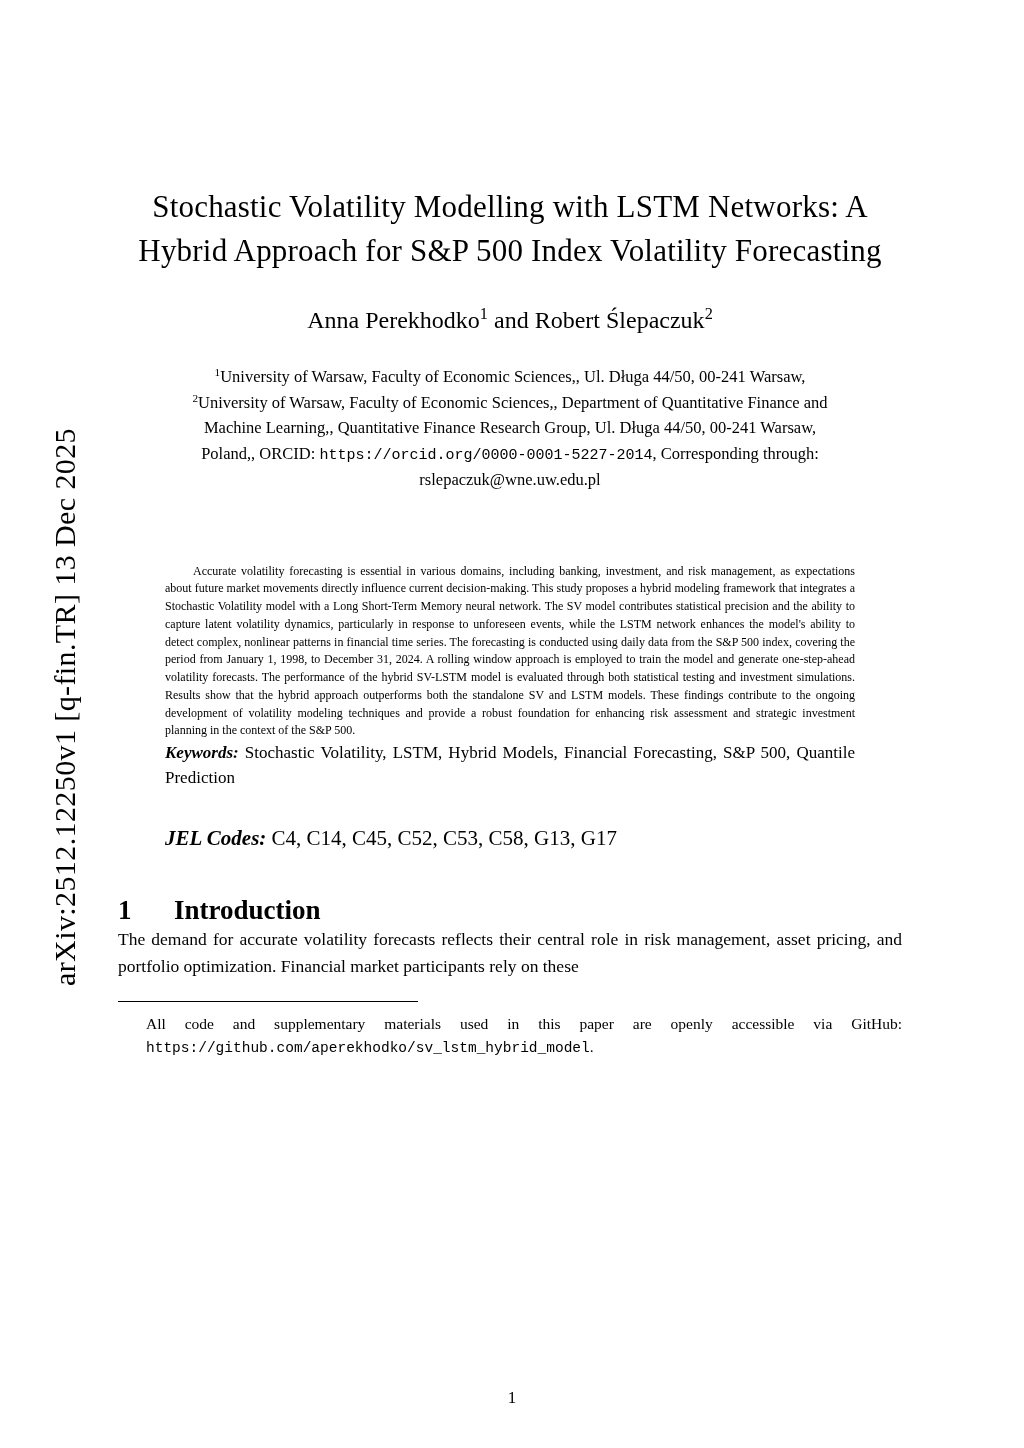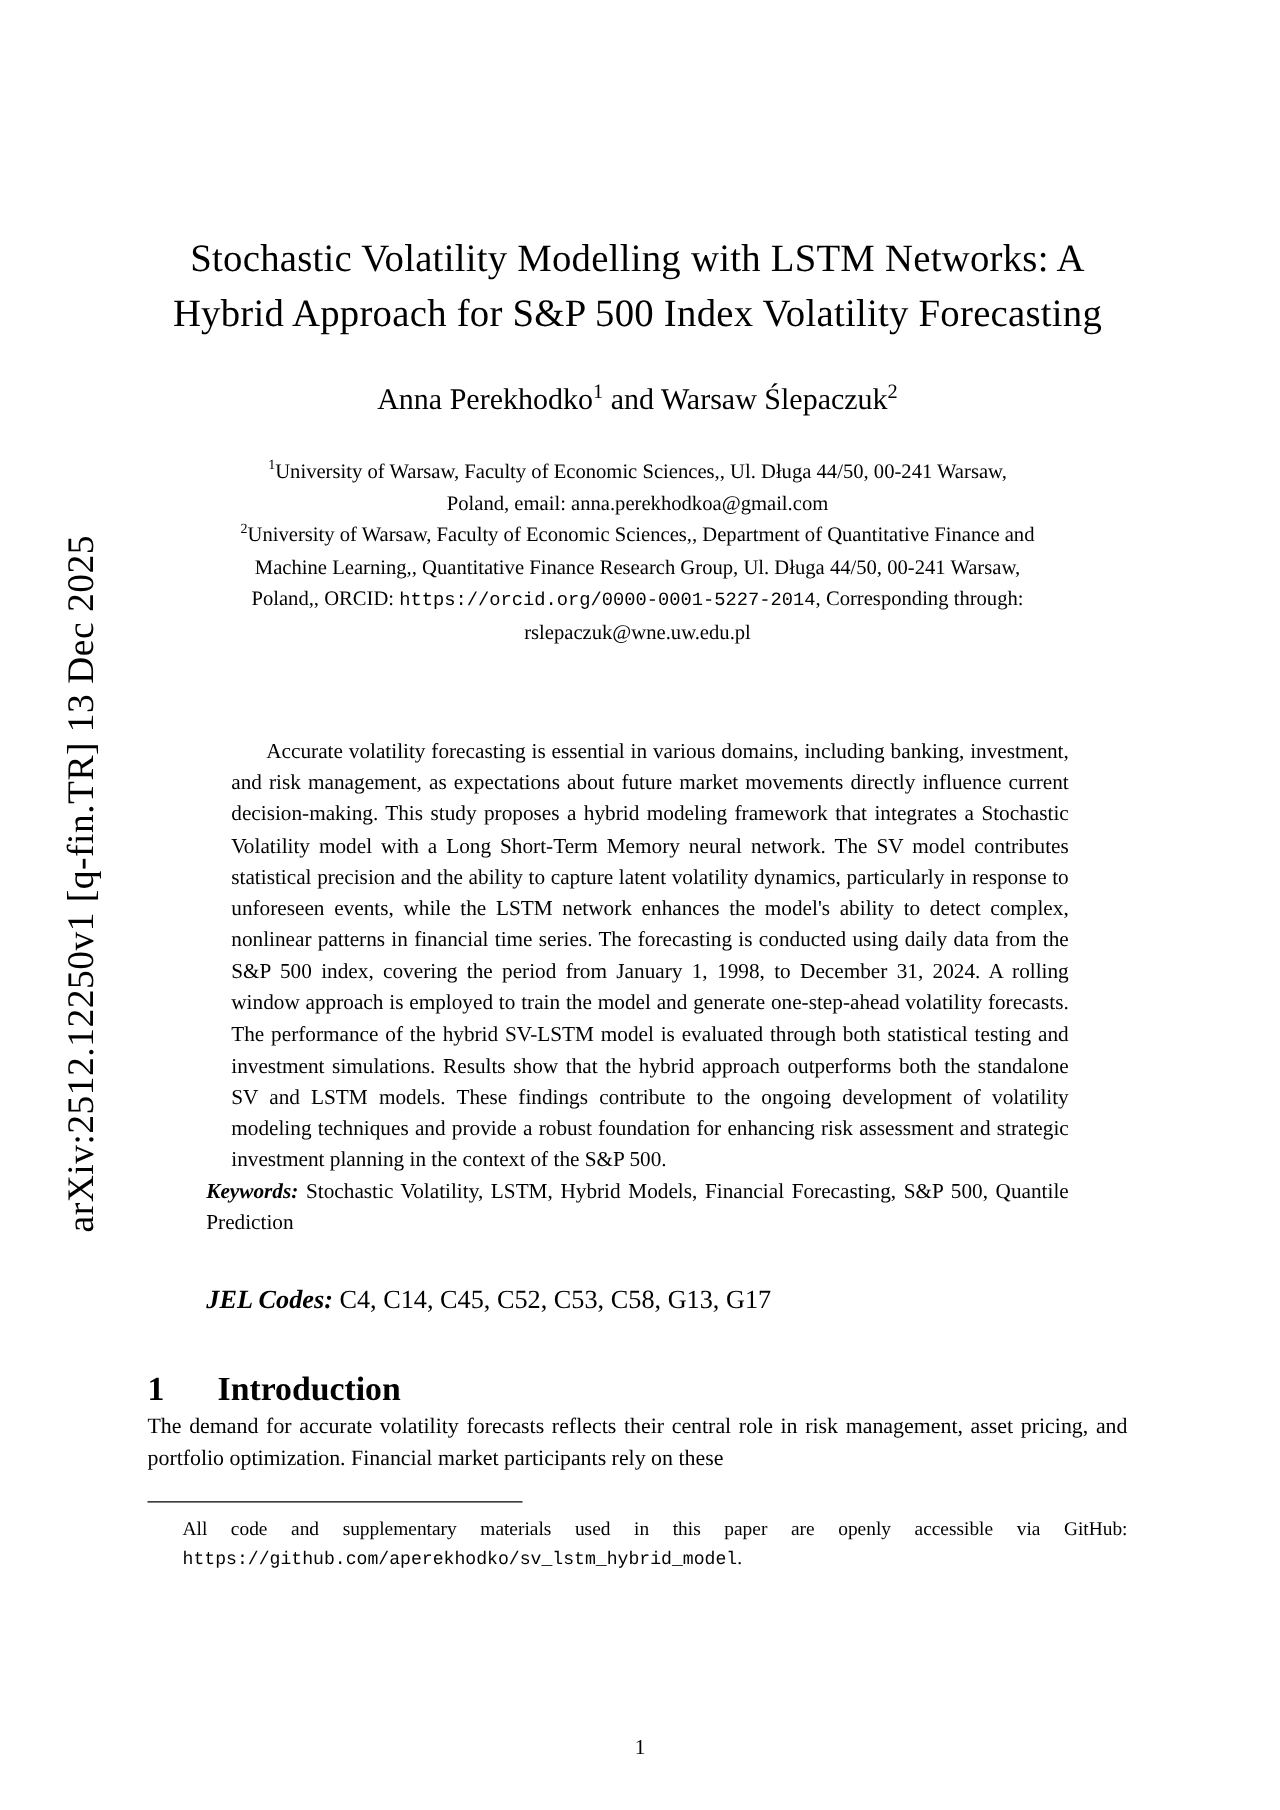--- a/index.html
+++ b/index.html
@@ -70,26 +70,25 @@
     width: 690px;
     margin-top: 70px;
   }
   .abstract-head {
     text-align: center;
     font-weight: bold;
     font-size: 17px;
     margin-bottom: 9px;
   }
   .abstract-body {
-    font-size: 17px;
+    font-size: 12px;
     line-height: 1.48;
     text-align: justify;
     text-indent: 28px;
     hyphens: auto;
-    margin-left: 20px;
   }
   .kw {
     font-size: 17px;
     line-height: 1.48;
     text-align: justify;
   }
   .kw b {
     font-style: italic;
     font-weight: bold;
   }
@@ -147,27 +146,26 @@
 
 <div class="page">
 
   <div class="arxiv-stamp">arXiv:2512.12250v1  [q-fin.TR]  13 Dec 2025</div>
 
   <div class="content">
 
     <div class="title">Stochastic Volatility Modelling with LSTM Networks: A Hybrid Approach for S&amp;P 500 Index Volatility Forecasting</div>
 
     <div class="authors">
-      <span>Anna Perekhodko</span><sup>1</sup><span> and </span><span>Warsaw Ślepaczuk</span><sup>2</sup>
+      <span>Anna Perekhodko</span><sup>1</sup><span> and </span><span>Robert Ślepaczuk</span><sup>2</sup>
     </div>
 
     <div class="affil">
       <div>
         <sup>1</sup><span>University of Warsaw, Faculty of Economic Sciences,, Ul. Długa 44/50, 00-241 Warsaw,</span>
-        <div>Poland, email: anna.perekhodkoa@gmail.com</div>
       </div>
       <div>
         <sup>2</sup><span>University of Warsaw, Faculty of Economic Sciences,, Department of Quantitative Finance and</span>
         <div>Machine Learning,, Quantitative Finance Research Group, Ul. Długa 44/50, 00-241 Warsaw,</div>
         <div>
           <span>Poland,, ORCID: </span><span class="mono">https://orcid.org/0000-0001-5227-2014</span><span>, Corresponding through:</span>
         </div>
         <div>rslepaczuk@wne.uw.edu.pl</div>
       </div>
     </div>

